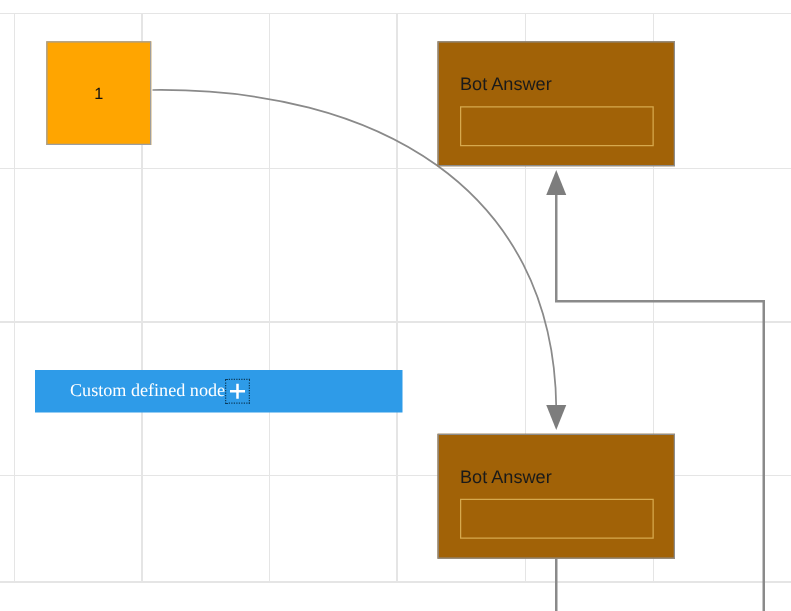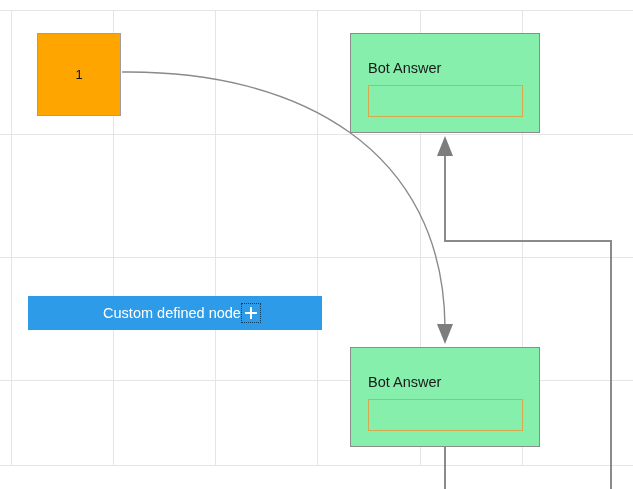--- a/index.html
+++ b/index.html
@@ -37,21 +37,21 @@
     display: flex;
     align-items: center;
     justify-content: center;
   }
   .node-square .node-num {
     color: #111111;
     font-size: 13px;
     line-height: 1;
   }
   .node-bot {
-    background: #86efac;
+    background: #a16207;
     border: 1px solid #8c8c8c;
     padding: 0;
   }
   .node-bot .bot-title {
     position: absolute;
     left: 17px;
     top: 27px;
     color: #1a1a1a;
     font-size: 14.5px;
     line-height: 1;
@@ -64,23 +64,24 @@
     width: 155px;
     height: 32px;
     border: 1px solid #d6a94e;
     box-sizing: border-box;
     background: transparent;
   }
   .node-custom {
     background: #2E9BE8;
     display: flex;
     align-items: center;
-    justify-content: center;
+    justify-content: flex-start;
     padding: 0 14px 0 28px;
     box-sizing: border-box;
+    font-family: Liberation Serif, serif;
   }
   .node-custom .custom-label {
     color: #ffffff;
     font-size: 14.5px;
     line-height: 1;
     white-space: nowrap;
   }
   .plus-box {
     width: 20px;
     height: 20px;

